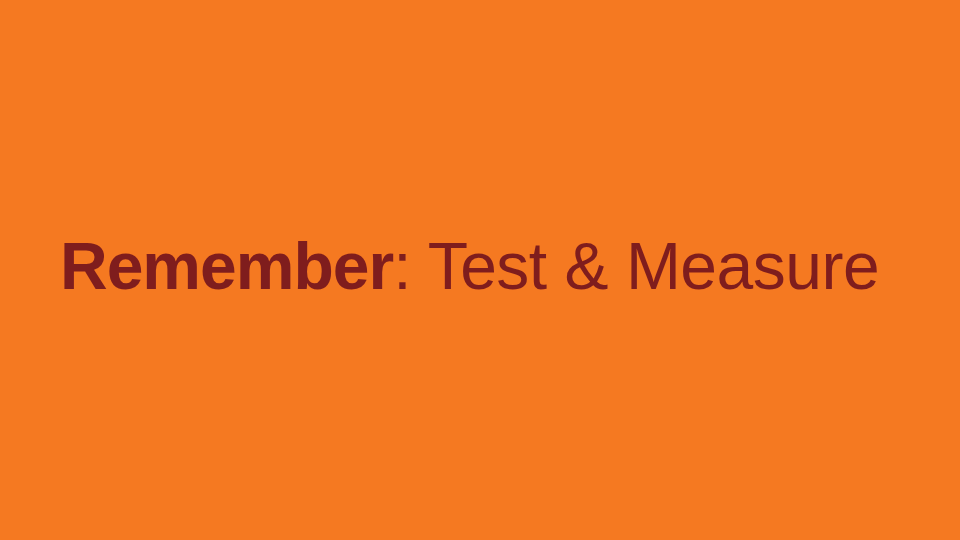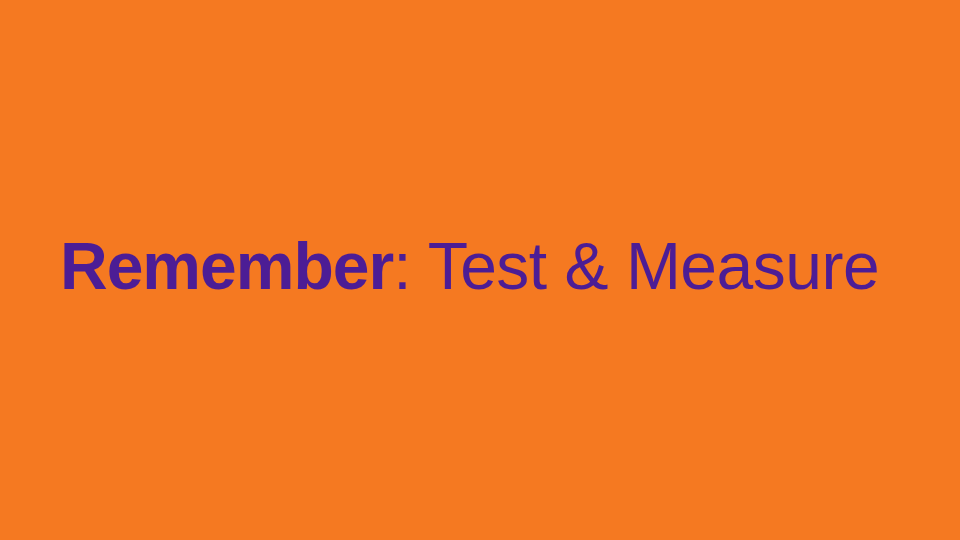--- a/index.html
+++ b/index.html
@@ -26,21 +26,21 @@
     justify-content: flex-start;
   }
 
   #headline {
     margin: 0;
     padding: 0 0 0 60px;
     font-family: "Liberation Sans", sans-serif;
     font-size: 66px;
     line-height: 1.08;
     letter-spacing: -0.5px;
-    color: #4c1d95;
+    color: #7f1d1d;
     font-weight: 400;
     white-space: nowrap;
     transform: translateY(-3px);
   }
 
   #headline .emphasis {
     font-weight: 700;
     letter-spacing: -1px;
   }
 

